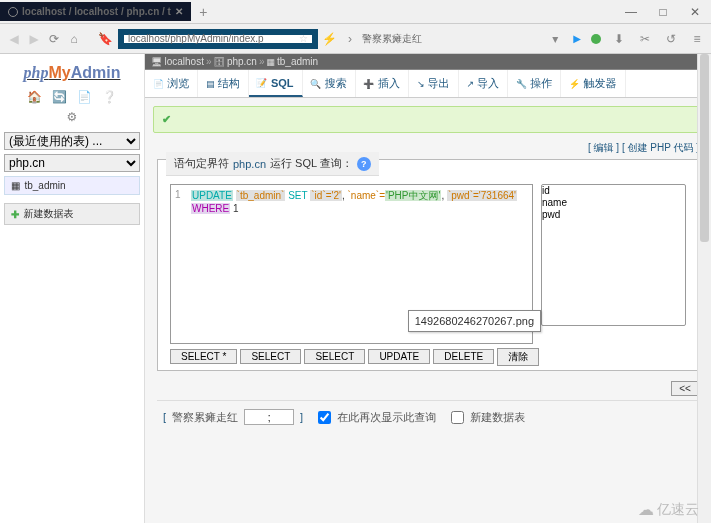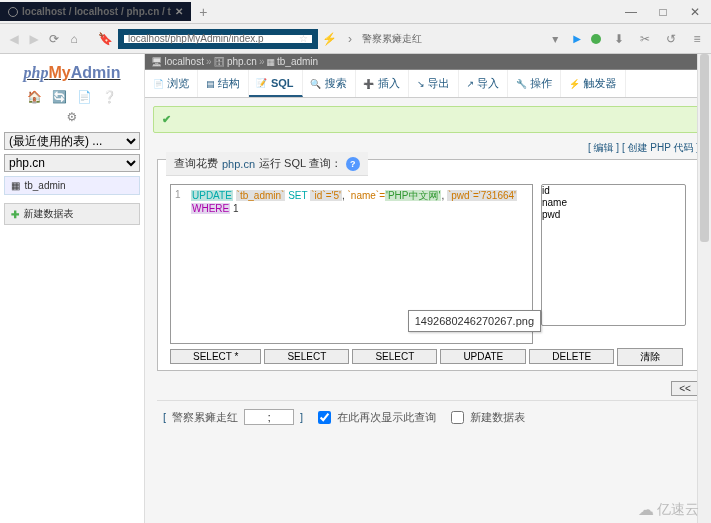--- a/index.html
+++ b/index.html
@@ -82,21 +82,21 @@
 .m-gray { background: #e0e0e0; }
 .m-green { background: #cfe8cf; }
 .m-purp { background: #e3d4ee; }
 .qright { width: 145px; }
 .qright .caphead { font-size: 10px; color: #666; padding: 2px 4px; }
 .qright select { width: 100%; height: 142px; border: 1px solid #999; font-size: 10px; }
 
 .png-float { position: absolute; right: 170px; top: 310px; background: #fff; border: 1px solid #888; padding: 4px 6px; font-size: 11px; box-shadow: 1px 1px 2px rgba(0,0,0,.2); }
 
 .btnrow { margin: 2px 12px 4px; }
-.btnrow button { font-size: 10px; padding: 1px 22px; margin-right: 0px; cursor: pointer; background:#eee; border:1px solid #999;}
+.btnrow button { font-size: 10px; padding: 1px 10px; margin-right: 0px; cursor: pointer; background:#eee; border:1px solid #999;}
 .scroll-btn { margin: 4px 12px 4px auto; width: 28px; text-align:center; font-size: 10px; padding: 1px 4px; background: #eee; border: 1px solid #999; float:right; cursor:pointer;}
 
 .hr-divider { margin: 20px 12px 8px; border: none; border-top: 1px solid #ddd; clear: both;}
 
 .bottom-opts { margin: 6px 18px; font-size: 11px; color: #555; display: flex; align-items: center; gap: 6px; }
 .bottom-opts .brak { color: #235a81; }
 .bottom-opts input[type=text] { width: 50px; height: 16px; border: 1px solid #aaa; text-align: center; font-size: 10px; }
 .bottom-opts input[type=checkbox] { vertical-align: middle; }
 
 .watermark { position: absolute; right: 12px; bottom: 4px; font-size: 14px; color: #bbb; z-index: 50; display:flex; align-items:center; gap:3px;}
@@ -233,35 +233,35 @@
       <span class="check">✔</span>
     </div>
 
 
     <div class="actions-right">
       [ <a>编辑</a> ] [ <a>创建 PHP 代码</a> ]
     </div>
 
     <div class="runbox">
       <div class="runhead">
-        <span>查询花费</span>
+        <span>语句定界符</span>
         <span class="db">php.cn</span>
         <span>运行 SQL 查询：</span>
         <span class="q-ico">?</span>
       </div>
 
       <div class="qbox">
         <div class="qleft">
           <div class="qcode">
             <span class="ln">1</span>
             <span class="code">
               <mark class="m-teal"><span class="k1">UPDATE</span></mark>
               <mark class="m-gray"><span class="t1">`tb_admin`</span></mark>
               <span class="k1">SET</span>
-              <mark class="m-gray"><span class="t1">`id`='5'</span></mark><span>,</span>
+              <mark class="m-gray"><span class="t1">`id`='2'</span></mark><span>,</span>
               <span class="t1">`name`=</span><mark class="m-green"><span class="s1">'PHP中文网'</span></mark><span>,</span>
               <mark class="m-gray"><span class="t1">`pwd`='731664'</span></mark>
               <mark class="m-purp"><span class="w1">WHERE</span></mark>
               <span>1</span>
             </span>
           </div>
         </div>
         <div class="qright">
           <select multiple="">
             <option>id</option>

